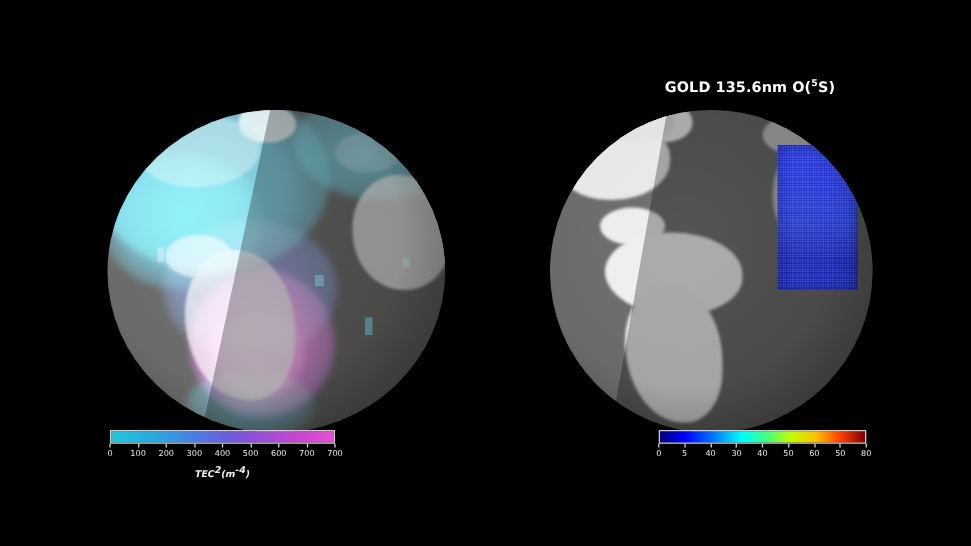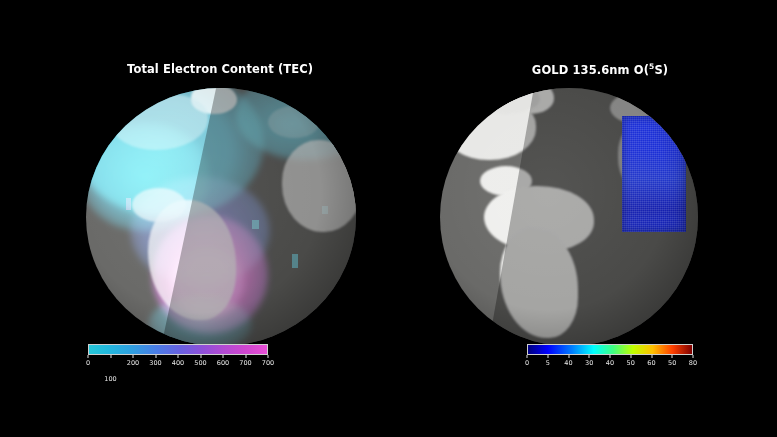--- a/index.html
+++ b/index.html
@@ -58,23 +58,20 @@
   .cblabel.it{font-style:italic;font-weight:700;}
 
   .timestamp{position:absolute;width:100%;text-align:center;
              font-size:11.5px;font-weight:600;color:#fff;letter-spacing:.3px;}
 </style>
 </head>
 <body>
 
 <div class="stage">
 
-  <div class="panel-title" style="left:0;top:62px;width:440px;">
-    <span>Total Electron Content (TEC)</span>
-  </div>
 
   <div class="globe" style="left:86px;top:88px;width:270px;height:258px;">
 
     <div class="layer">
       <div class="land" style="left:105px;top:-4px;width:46px;height:30px;background:#dcdcda;border-radius:45% 55% 50% 50%;"></div>
       <div class="land" style="left:26px;top:6px;width:96px;height:56px;background:#c9c9c7;border-radius:50% 40% 55% 45%;opacity:.55;"></div>
       <div class="land" style="left:196px;top:52px;width:80px;height:92px;background:#cfcfcd;border-radius:46% 54% 48% 52%;"></div>
       <div class="land" style="left:62px;top:112px;width:88px;height:120px;background:#e2e2e0;border-radius:44% 56% 40% 60%;opacity:.85;"></div>
       <div class="land" style="left:46px;top:100px;width:54px;height:34px;background:#dadad8;border-radius:50%;opacity:.8;"></div>
       <div class="land" style="left:182px;top:18px;width:52px;height:32px;background:#bdbdbb;border-radius:50%;opacity:.45;"></div>
@@ -122,28 +119,31 @@
       <span class="tickmark" style="left:12.5%;"></span>
       <span class="tickmark" style="left:25%;"></span>
       <span class="tickmark" style="left:37.5%;"></span>
       <span class="tickmark" style="left:50%;"></span>
       <span class="tickmark" style="left:62.5%;"></span>
       <span class="tickmark" style="left:75%;"></span>
       <span class="tickmark" style="left:87.5%;"></span>
       <span class="tickmark" style="left:100%;"></span>
 
       <span class="tick" style="left:0%;top:4px;">0</span>
-      <span class="tick" style="left:12.5%;top:20px;">100</span>
+      <span class="tick" style="left:12.5%;top:4px;">100</span>
       <span class="tick" style="left:25%;top:4px;">200</span>
       <span class="tick" style="left:37.5%;top:4px;">300</span>
       <span class="tick" style="left:50%;top:4px;">400</span>
       <span class="tick" style="left:62.5%;top:4px;">500</span>
       <span class="tick" style="left:75%;top:4px;">600</span>
       <span class="tick" style="left:87.5%;top:4px;">700</span>
       <span class="tick" style="left:100%;top:4px;">700</span>
+    </div>
+    <div class="cblabel it" style="top:27px;">
+      <span>TEC</span><span class="sup">2</span><span>(m</span><span class="sup">-4</span><span>)</span>
     </div>
   </div>
 
   <div class="panel-title" style="left:420px;top:62px;width:360px;">
     <span>GOLD 135.6nm O(</span><span class="sup">5</span><span>S)</span>
   </div>
 
   <div class="globe" style="left:440px;top:88px;width:258px;height:258px;">
 
     <div class="layer">

